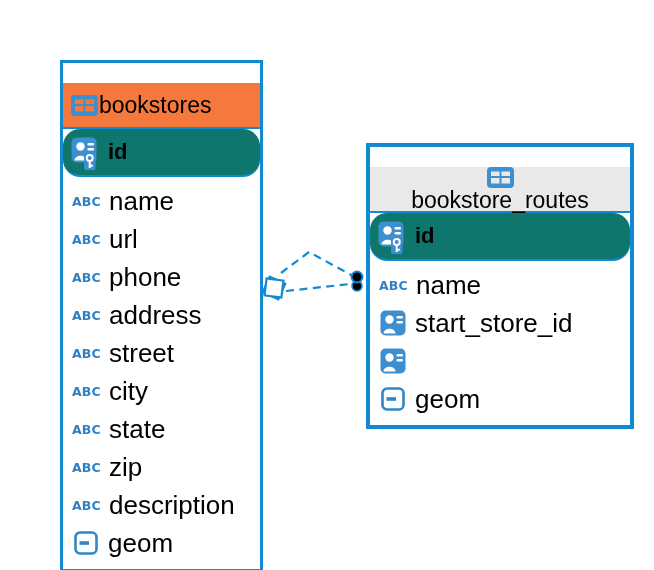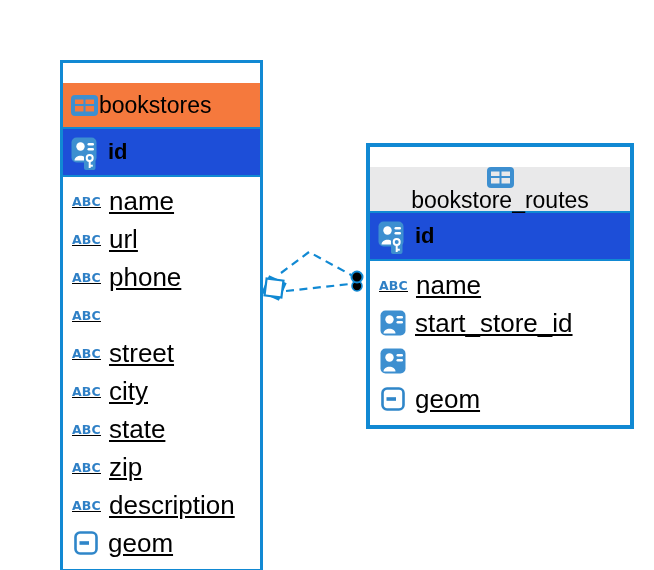--- a/index.html
+++ b/index.html
@@ -37,25 +37,26 @@
   #table-bookstores .thead{background:#f5793d;}
   #table-bookstore-routes .thead{background:#e9e9ea;flex-direction:column;}
   .tname{font-size:23px;line-height:1;white-space:nowrap;}
 
   .pk-row{
     display:flex;align-items:center;
     height:46px;
     padding:0 8px;
     gap:7px;
     border-bottom:2px solid #1189d3;
-    background:#1d4ed8;
+    background:#0f766e;
+    border-radius:17px;
   }
   .pk-label{font-size:22px;font-weight:bold;line-height:1;}
 
-  .cols{padding:5px 11px 7px 0;text-decoration:underline;}
+  .cols{padding:5px 11px 7px 0;}
   .col-row{
     display:flex;align-items:center;
     height:38px;
     padding:0 8px;
     gap:7px;
   }
   .cicon{
     width:30px;min-width:30px;height:28px;
     display:flex;align-items:center;justify-content:center;
   }
@@ -138,20 +139,21 @@
       <div class="col-row">
         <span class="cicon abc">ABC</span>
         <span class="col-label">url</span>
       </div>
       <div class="col-row">
         <span class="cicon abc">ABC</span>
         <span class="col-label">phone</span>
       </div>
       <div class="col-row">
         <span class="cicon abc">ABC</span>
+        <span class="col-label">address</span>
       </div>
       <div class="col-row">
         <span class="cicon abc">ABC</span>
         <span class="col-label">street</span>
       </div>
       <div class="col-row">
         <span class="cicon abc">ABC</span>
         <span class="col-label">city</span>
       </div>
       <div class="col-row">

